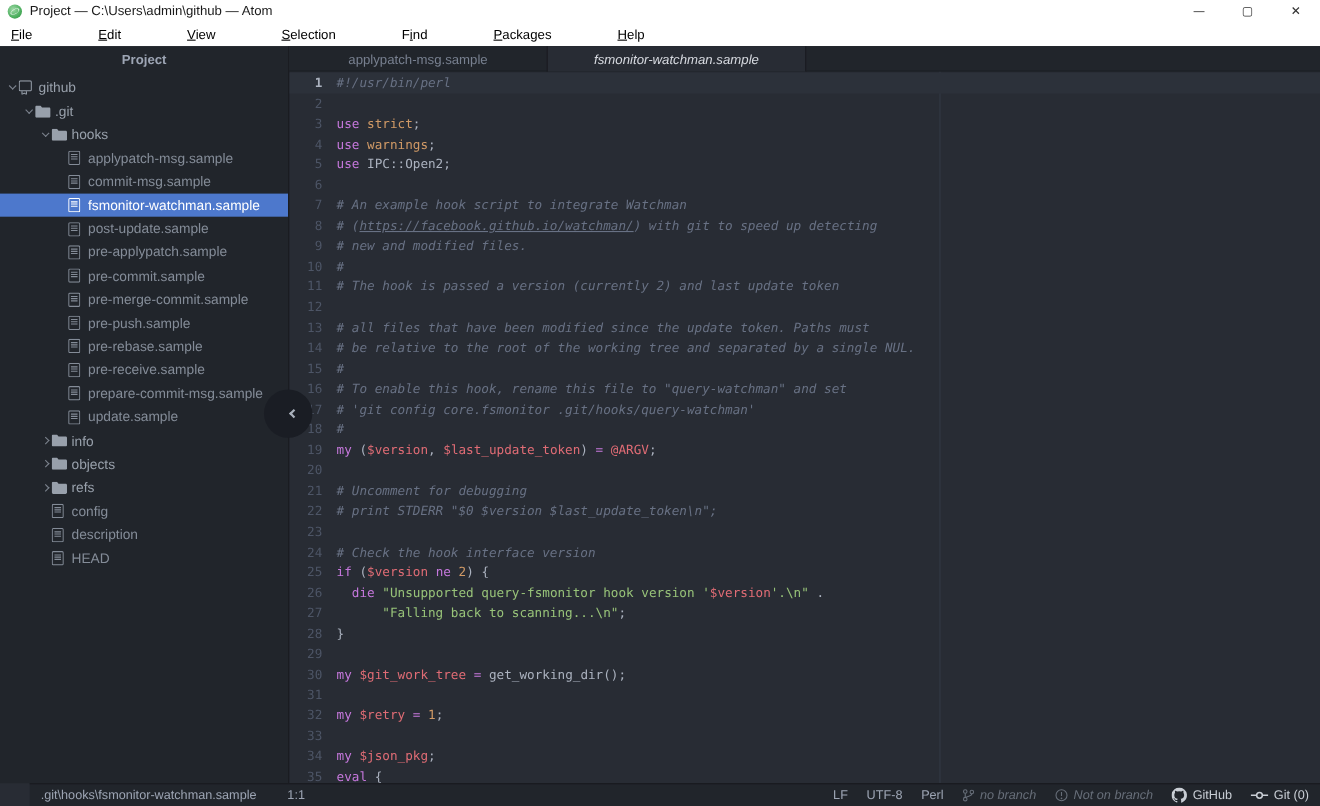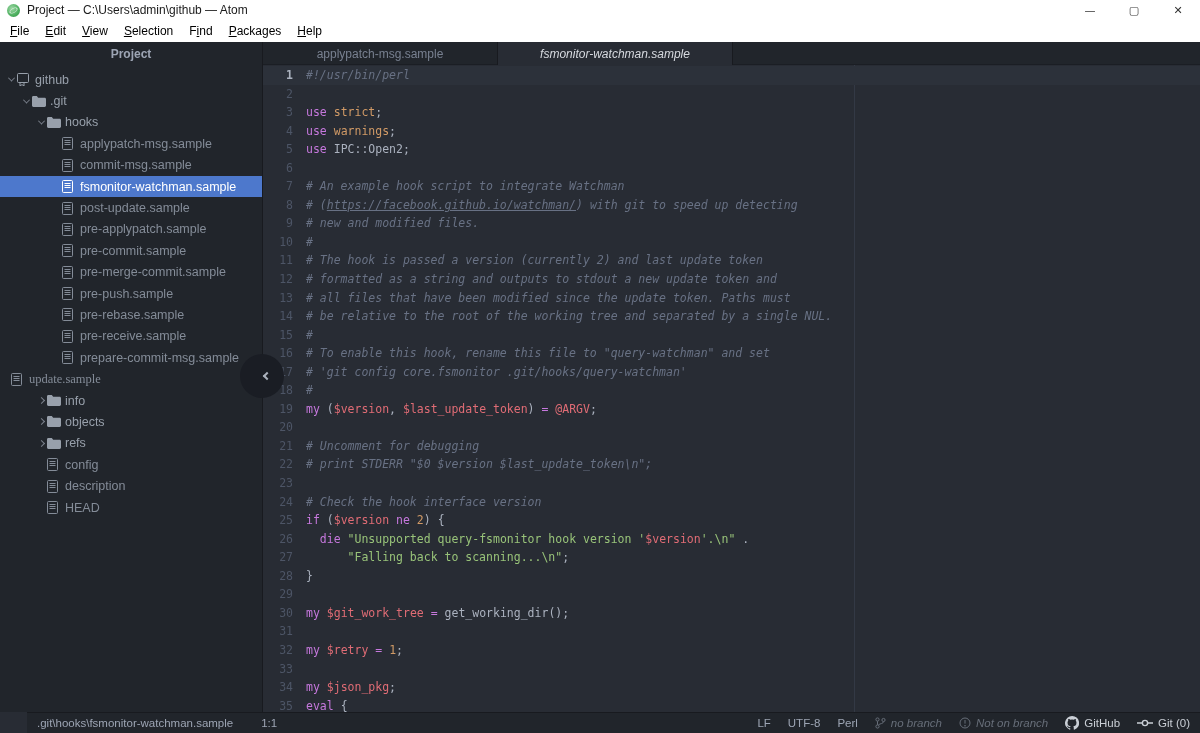--- a/index.html
+++ b/index.html
@@ -11,21 +11,21 @@
   .atom-logo { width:13px; height:13px; border-radius:50%; margin-right:7px; position:relative;
     background:radial-gradient(circle at 38% 35%, #9ed8a6, #4caf5e 60%, #2f8b40); }
   .atom-logo::after { content:''; position:absolute; inset:2px; border:1px solid rgba(255,255,255,.75);
     border-radius:50%; transform:rotate(-30deg) scaleY(.5); }
   .title-text { font-size:12px; color:#1a1a1a; }
   .win-controls { margin-left:auto; display:flex; height:100%; }
   .win-btn { width:44px; display:flex; align-items:center; justify-content:center;
     font-size:11px; color:#333; font-family:"DejaVu Sans", sans-serif; }
 
   
-  .menubar { height:22px; background:#ffffff; display:flex; align-items:center; padding-left:2px; }
+  .menubar { height:22px; background:#ffffff; display:flex; align-items:center; padding-left:2px;gap:44px; }
   .menu-item { padding:0 8px; font-size:12px; color:#000; line-height:22px; }
   .menu-item u { text-decoration:underline; }
 
   
   .main { position:absolute; top:42px; left:0; right:0; bottom:21px; display:flex; }
 
   
   .tree-panel { width:262px; flex-shrink:0; background:#21252b; overflow:hidden; }
   .tree-header { height:23px; display:flex; align-items:center; justify-content:center;
     font-size:12px; font-weight:700; color:#9da5b4; }
@@ -247,21 +247,21 @@
         <div class="tree-row kind-file" style="padding-left: 51px; text-align: center;">
           <span style="width: 11px; flex-shrink: 0;"></span>
           <span class="tree-icon">
             <svg width="11" height="13" viewBox="0 0 11 13">
               <rect x="0.5" y="0.5" width="10" height="12" rx="1" fill="none" stroke="currentColor"></rect>
               <path d="M2.5 3.5h6M2.5 5.5h6M2.5 7.5h6" stroke="currentColor" fill="none"></path>
             </svg>
           </span>
           <span class="tree-label">prepare-commit-msg.sample</span>
         </div>
-        <div class="tree-row kind-file" style=" font-family: Liberation Serif, serif;">
+        <div class="tree-row kind-file" style="padding-left: 51px;">
           <span style="width: 11px; flex-shrink: 0;"></span>
           <span class="tree-icon">
             <svg width="11" height="13" viewBox="0 0 11 13">
               <rect x="0.5" y="0.5" width="10" height="12" rx="1" fill="none" stroke="currentColor"></rect>
               <path d="M2.5 3.5h6M2.5 5.5h6M2.5 7.5h6" stroke="currentColor" fill="none"></path>
             </svg>
           </span>
           <span class="tree-label">update.sample</span>
         </div>
         <div class="tree-row kind-folder" style="padding-left: 36px;">
@@ -380,21 +380,20 @@
         <div class="code-row">
           <span class="gutter-num">10</span>
           <span class="code-text"><span class="cm">#</span></span>
         </div>
         <div class="code-row">
           <span class="gutter-num">11</span>
           <span class="code-text"><span class="cm"># The hook is passed a version (currently 2) and last update token</span></span>
         </div>
         <div class="code-row">
           <span class="gutter-num">12</span>
-          <span class="code-text"><span class="cm"># formatted as a string and outputs to stdout a new update token and</span></span>
         </div>
         <div class="code-row">
           <span class="gutter-num">13</span>
           <span class="code-text"><span class="cm"># all files that have been modified since the update token. Paths must</span></span>
         </div>
         <div class="code-row">
           <span class="gutter-num">14</span>
           <span class="code-text"><span class="cm"># be relative to the root of the working tree and separated by a single NUL.</span></span>
         </div>
         <div class="code-row">

